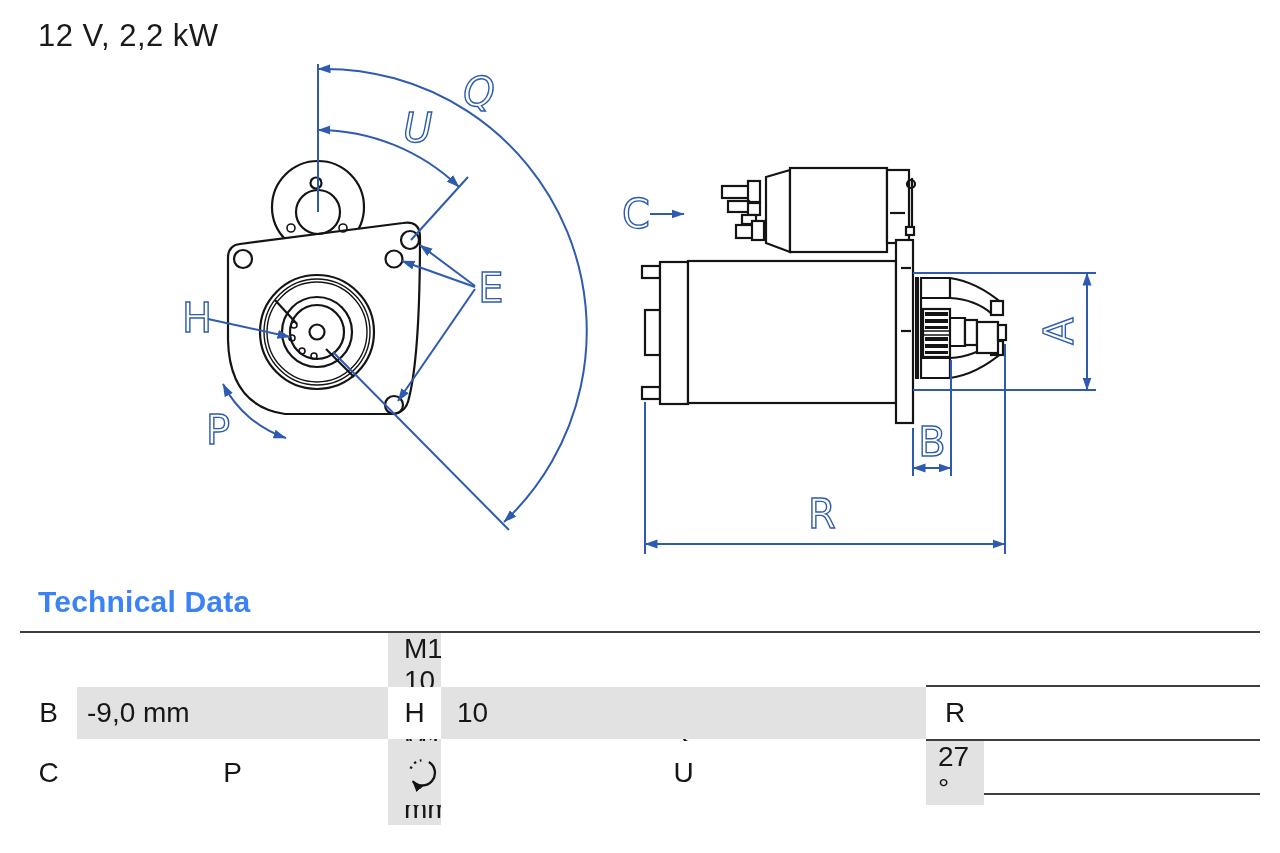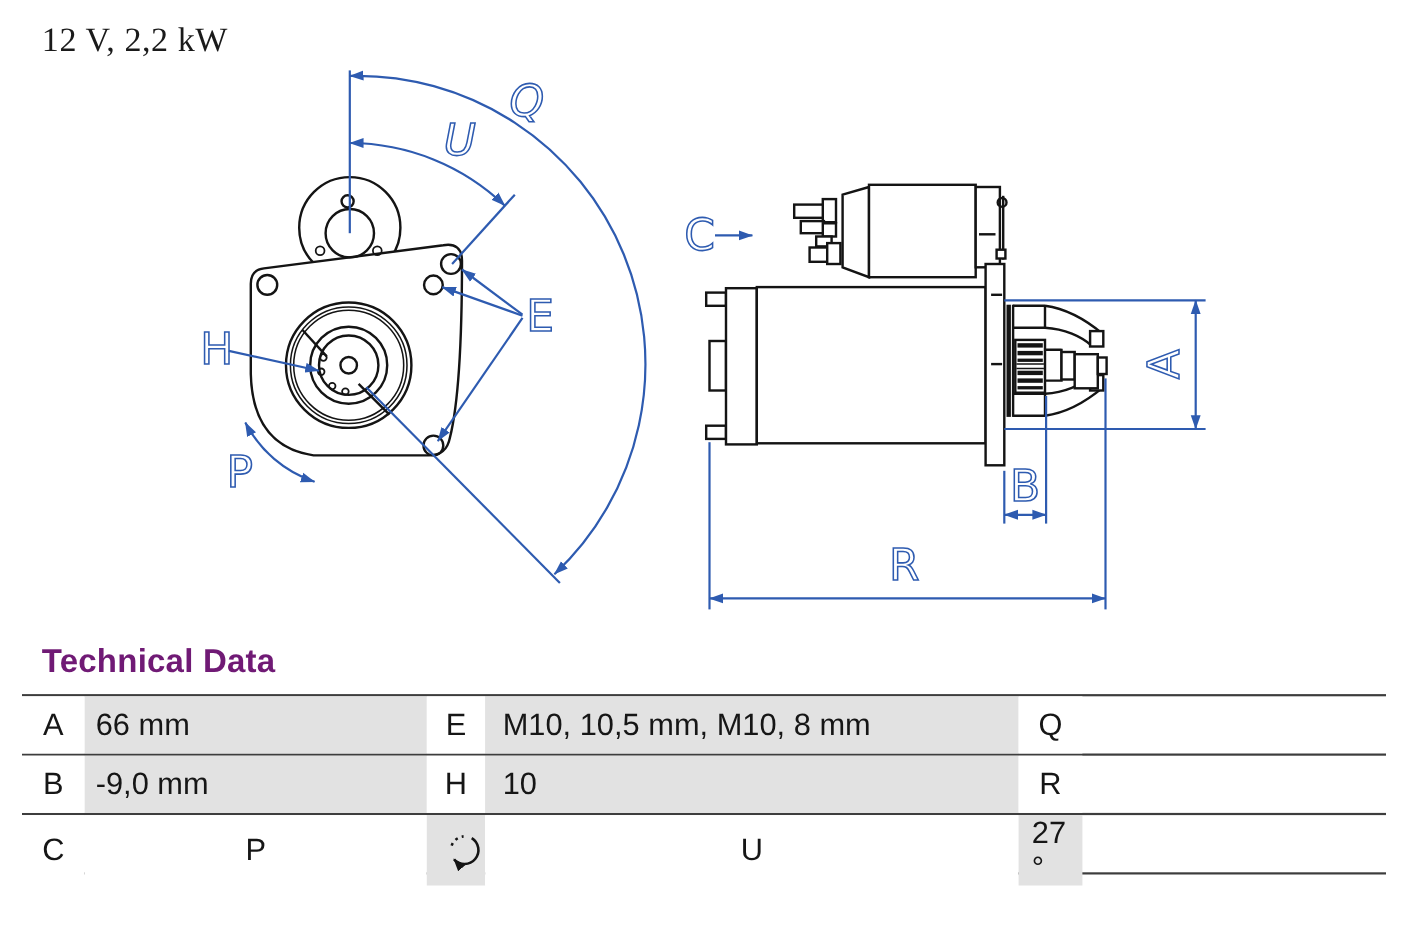--- a/index.html
+++ b/index.html
@@ -1,25 +1,25 @@
 <!DOCTYPE html>
 <html><head>
 <meta charset="utf-8">
 <style>
   html,body{margin:0;padding:0;background:#ffffff;}
   body{width:1280px;height:853px;position:relative;overflow:hidden;
        font-family:"Liberation Sans",sans-serif;color:#161616;}
 
   .title{position:absolute;left:38px;top:18px;font-size:31px;font-weight:500;
-         letter-spacing:0.5px;color:#1a1a1a;font-family:Liberation Serif, serif;}
+         letter-spacing:0.5px;color:#1a1a1a;}
 
   .diagram-svg{position:absolute;left:0;top:0;}
 
   .tech-heading{position:absolute;left:38px;top:585px;font-size:30px;font-weight:bold;
-                color:#701a75;letter-spacing:0.2px;}
+                color:#3b82f6;letter-spacing:0.2px;}
 
   .data-table{position:absolute;left:20px;top:631px;width:1240px;
               border-top:2px solid #3d3d3d;font-size:28px;}
   .t-row{display:grid;grid-template-columns:57px 311px 53px 485px 58px 276px;
          height:52px;border-bottom:2px solid #3d3d3d;}
   .t-key{background:#ffffff;display:flex;align-items:center;justify-content:center;}
   .t-val{background:#e2e2e2;display:flex;align-items:center;padding-left:10px;}
   .t-val.v2{padding-left:16px;}
   .t-val.v3{padding-left:12px;}
 
@@ -174,21 +174,20 @@
     <text class="sten" x="932" y="442">B</text>
     <text class="sten" x="822" y="514">R</text>
   </g>
 </svg>
 
 <div class="tech-heading">Technical Data</div>
 
 <div class="data-table">
   <div class="t-row">
     <div class="t-key">A</div>
-    <div class="t-val">66 mm</div>
     <div class="t-key">E</div>
     <div class="t-val v2">M10, 10,5 mm, M10, 8 mm</div>
     <div class="t-key">Q</div>
   </div>
   <div class="t-row">
     <div class="t-key">B</div>
     <div class="t-val">-9,0 mm</div>
     <div class="t-key">H</div>
     <div class="t-val v2">10</div>
     <div class="t-key">R</div>

